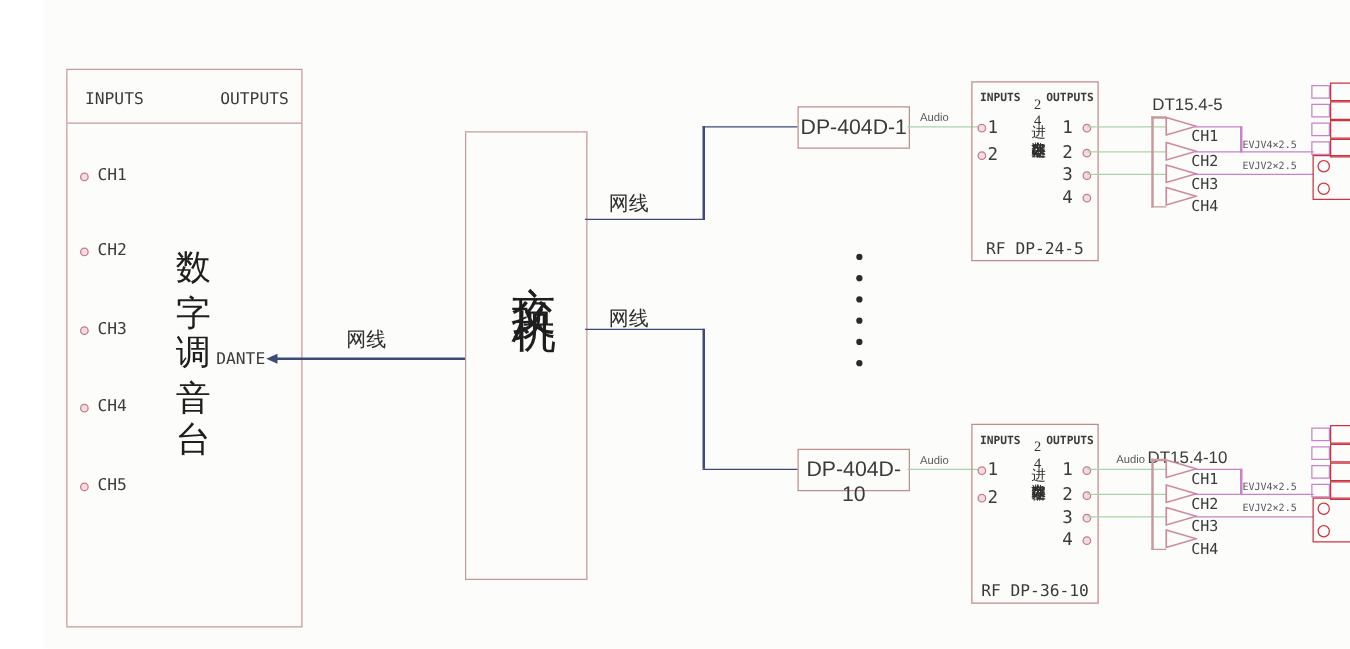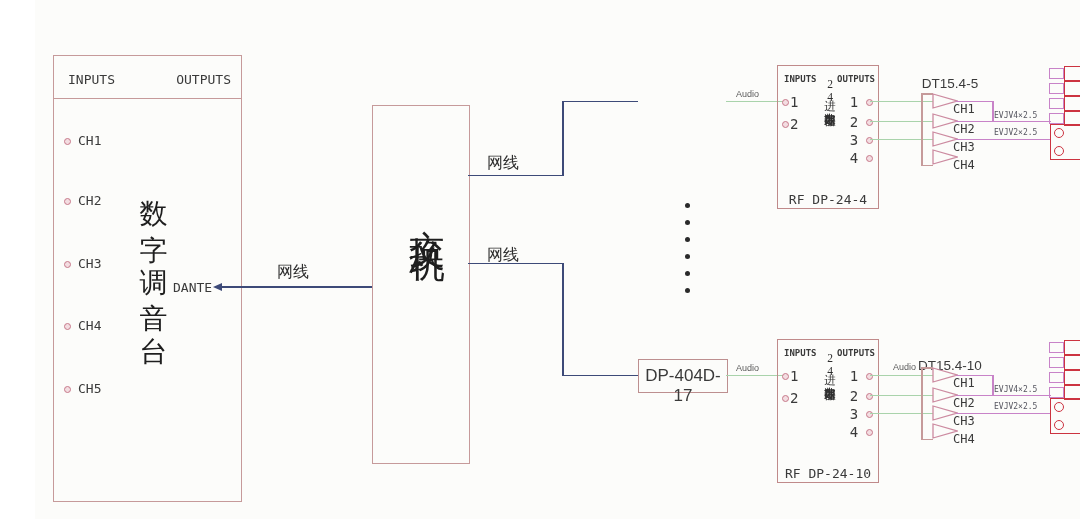--- a/index.html
+++ b/index.html
@@ -76,40 +76,43 @@
   <div class="hl navy" style="left:527px;top:374.5px;width:76px;"></div>
   <span class="wire-label" style="left:452px;top:245px;">网线</span>
 
   <span class="vdot" style="left:650px;top:203px;"></span>
   <span class="vdot" style="left:650px;top:220px;"></span>
   <span class="vdot" style="left:650px;top:237px;"></span>
   <span class="vdot" style="left:650px;top:254px;"></span>
   <span class="vdot" style="left:650px;top:271px;"></span>
   <span class="vdot" style="left:650px;top:288px;"></span>
 
+  <div class="box" style="left:603px;top:85px;width:88px;height:32px;border-color:#bd8f8f;">
+    <span class="abs sans" style="left:0;right:0;top:6px;text-align:center;font-size:17px;color:#3a3a3a;">DP-404D-1</span>
+  </div>
   <div class="hl grn" style="left:691px;top:100.5px;width:57px;"></div>
   <span class="audio-label" style="left:701px;top:89px;">Audio</span>
 
   <div class="box" style="left:742px;top:65px;width:100px;height:142px;border-color:#c08a8a;">
     <span class="proc-hdr" style="left:6px;">INPUTS</span>
     <span class="proc-hdr" style="right:3px;">OUTPUTS</span>
     <div class="abs serif vert" style="left:44px;top:12px;width:14px;font-size:11.5px;letter-spacing:0.5px;color:#2e2e2e;">2进4出数字处理器</div>
     <span class="proc-num" style="left:12px;top:28px;">1</span>
     <span class="proc-num" style="left:12px;top:50px;">2</span>
     <span class="port-dot" style="left:4px;top:33px;"></span>
     <span class="port-dot" style="left:4px;top:55px;"></span>
     <span class="proc-num" style="left:68px;top:28px;width:16px;text-align:center;">1</span>
     <span class="proc-num" style="left:68px;top:48px;width:16px;text-align:center;">2</span>
     <span class="proc-num" style="left:68px;top:66px;width:16px;text-align:center;">3</span>
     <span class="proc-num" style="left:68px;top:84px;width:16px;text-align:center;">4</span>
     <span class="port-dot" style="left:88px;top:33px;"></span>
     <span class="port-dot" style="left:88px;top:53px;"></span>
     <span class="port-dot" style="left:88px;top:71px;"></span>
     <span class="port-dot" style="left:88px;top:89px;"></span>
-    <span class="abs mono" style="left:0;right:0;top:126px;text-align:center;font-size:13px;">RF DP-24-4</span>
+    <span class="abs mono" style="left:0;right:0;top:126px;text-align:center;font-size:13px;">RF DP-24-5</span>
   </div>
 
   <div class="hl grn" style="left:835px;top:100.5px;width:66px;"></div>
   <div class="hl grn" style="left:835px;top:120.5px;width:66px;"></div>
   <div class="hl grn" style="left:835px;top:138.5px;width:66px;"></div>
 
   <span class="abs sans" style="left:880px;top:76px;width:70px;text-align:center;font-size:13.5px;color:#3a3a3a;">DT15.4-5</span>
   <div class="amp-bracket" style="left:886px;top:93px;height:73px;"></div>
   <div class="amp-tick" style="left:886px;top:93px;"></div>
   <div class="amp-tick" style="left:886px;top:164.5px;"></div>
@@ -155,42 +158,42 @@
         <span class="sp-driver"></span>
       </div>
     <div class="sp-sub">
       <span class="sp-sub-circle" style="left:3px;top:3px;"></span>
       <span class="sp-sub-circle" style="left:3px;top:21px;"></span>
       <span class="sp-sub-driver"></span>
     </div>
   </div>
 
   <div class="box" style="left:603px;top:359px;width:88px;height:32px;border-color:#bd8f8f;">
-    <span class="abs sans" style="left:0;right:0;top:6px;text-align:center;font-size:17px;color:#3a3a3a;">DP-404D-17</span>
+    <span class="abs sans" style="left:0;right:0;top:6px;text-align:center;font-size:17px;color:#3a3a3a;">DP-404D-10</span>
   </div>
   <div class="hl grn" style="left:691px;top:374.5px;width:57px;"></div>
   <span class="audio-label" style="left:701px;top:363px;">Audio</span>
 
   <div class="box" style="left:742px;top:339px;width:100px;height:142px;border-color:#c08a8a;">
     <span class="proc-hdr" style="left:6px;">INPUTS</span>
     <span class="proc-hdr" style="right:3px;">OUTPUTS</span>
     <div class="abs serif vert" style="left:44px;top:12px;width:14px;font-size:11.5px;letter-spacing:0.5px;color:#2e2e2e;">2进4出数字处理器</div>
     <span class="proc-num" style="left:12px;top:28px;">1</span>
     <span class="proc-num" style="left:12px;top:50px;">2</span>
     <span class="port-dot" style="left:4px;top:33px;"></span>
     <span class="port-dot" style="left:4px;top:55px;"></span>
     <span class="proc-num" style="left:68px;top:28px;width:16px;text-align:center;">1</span>
     <span class="proc-num" style="left:68px;top:48px;width:16px;text-align:center;">2</span>
     <span class="proc-num" style="left:68px;top:66px;width:16px;text-align:center;">3</span>
     <span class="proc-num" style="left:68px;top:84px;width:16px;text-align:center;">4</span>
     <span class="port-dot" style="left:88px;top:33px;"></span>
     <span class="port-dot" style="left:88px;top:53px;"></span>
     <span class="port-dot" style="left:88px;top:71px;"></span>
     <span class="port-dot" style="left:88px;top:89px;"></span>
-    <span class="abs mono" style="left:0;right:0;top:126px;text-align:center;font-size:13px;">RF DP-24-10</span>
+    <span class="abs mono" style="left:0;right:0;top:126px;text-align:center;font-size:13px;">RF DP-36-10</span>
   </div>
 
   <div class="hl grn" style="left:835px;top:374.5px;width:66px;"></div>
   <div class="hl grn" style="left:835px;top:394.5px;width:66px;"></div>
   <div class="hl grn" style="left:835px;top:412.5px;width:66px;"></div>
   <span class="audio-label" style="left:858px;top:362px;">Audio</span>
 
   <span class="abs sans" style="left:880px;top:358px;width:70px;text-align:center;font-size:13.5px;color:#3a3a3a;">DT15.4-10</span>
   <div class="amp-bracket" style="left:886px;top:367px;height:73px;"></div>
   <div class="amp-tick" style="left:886px;top:367px;"></div>

